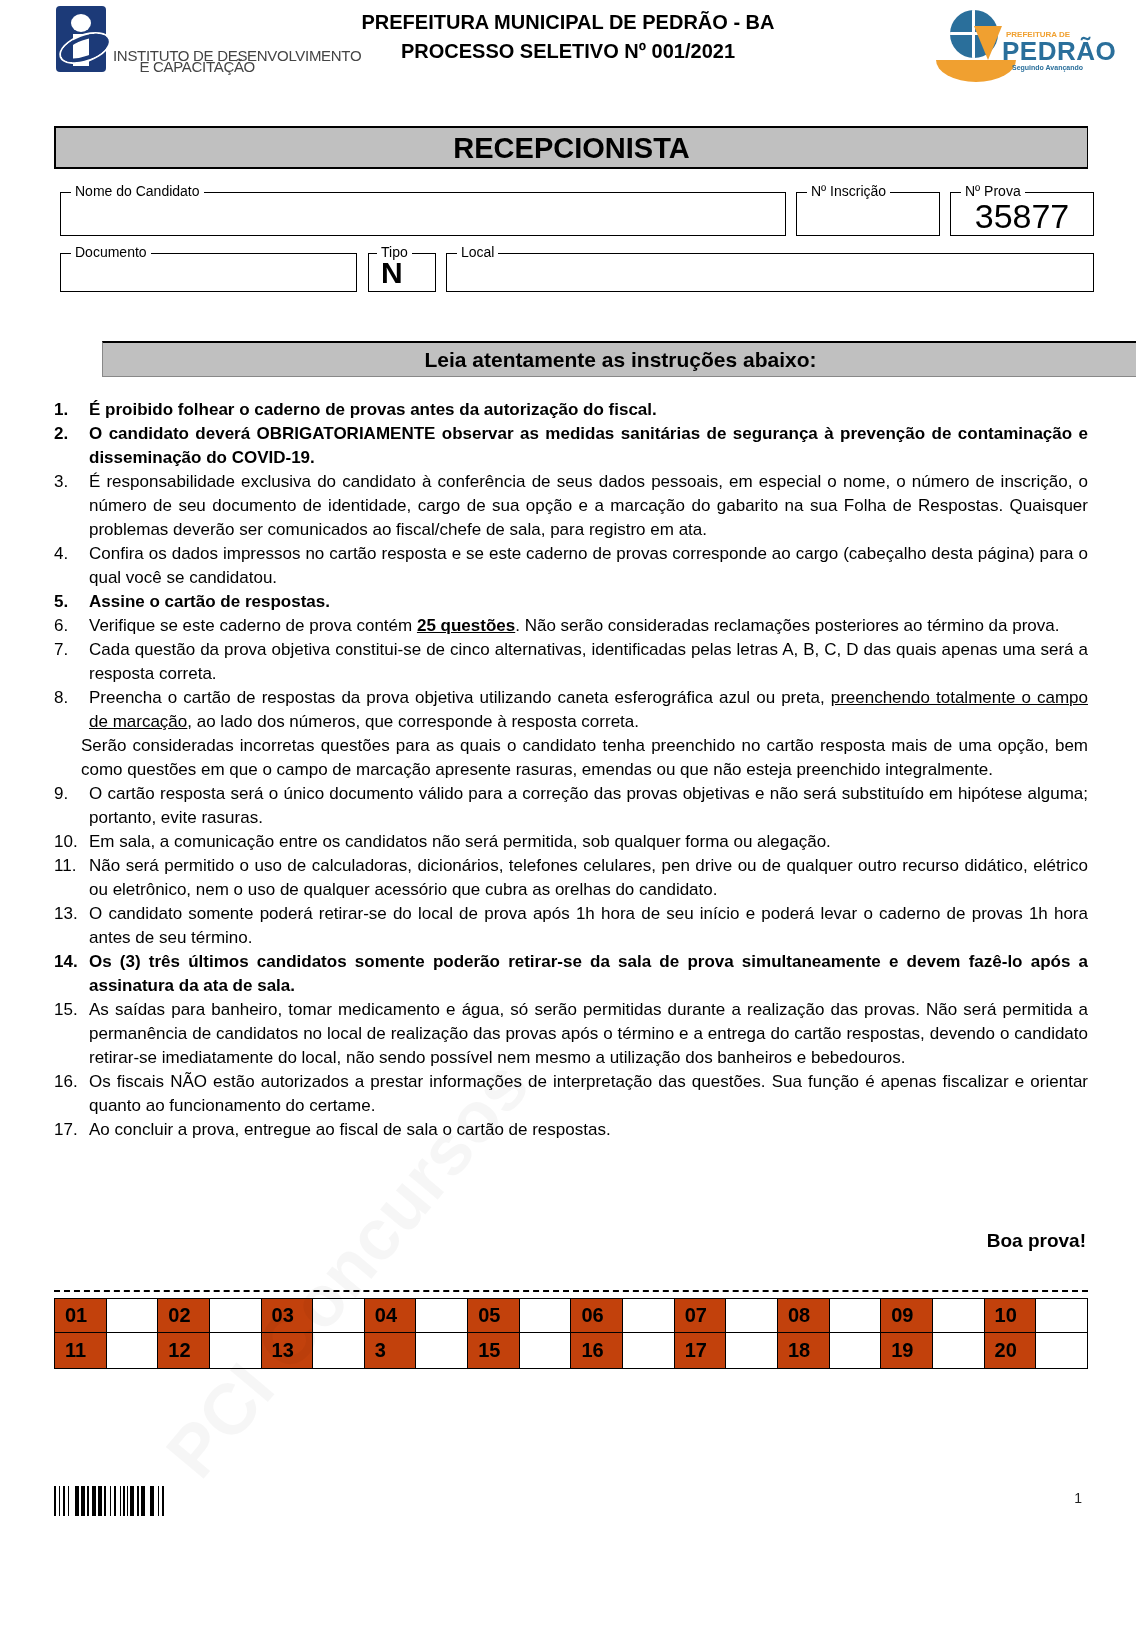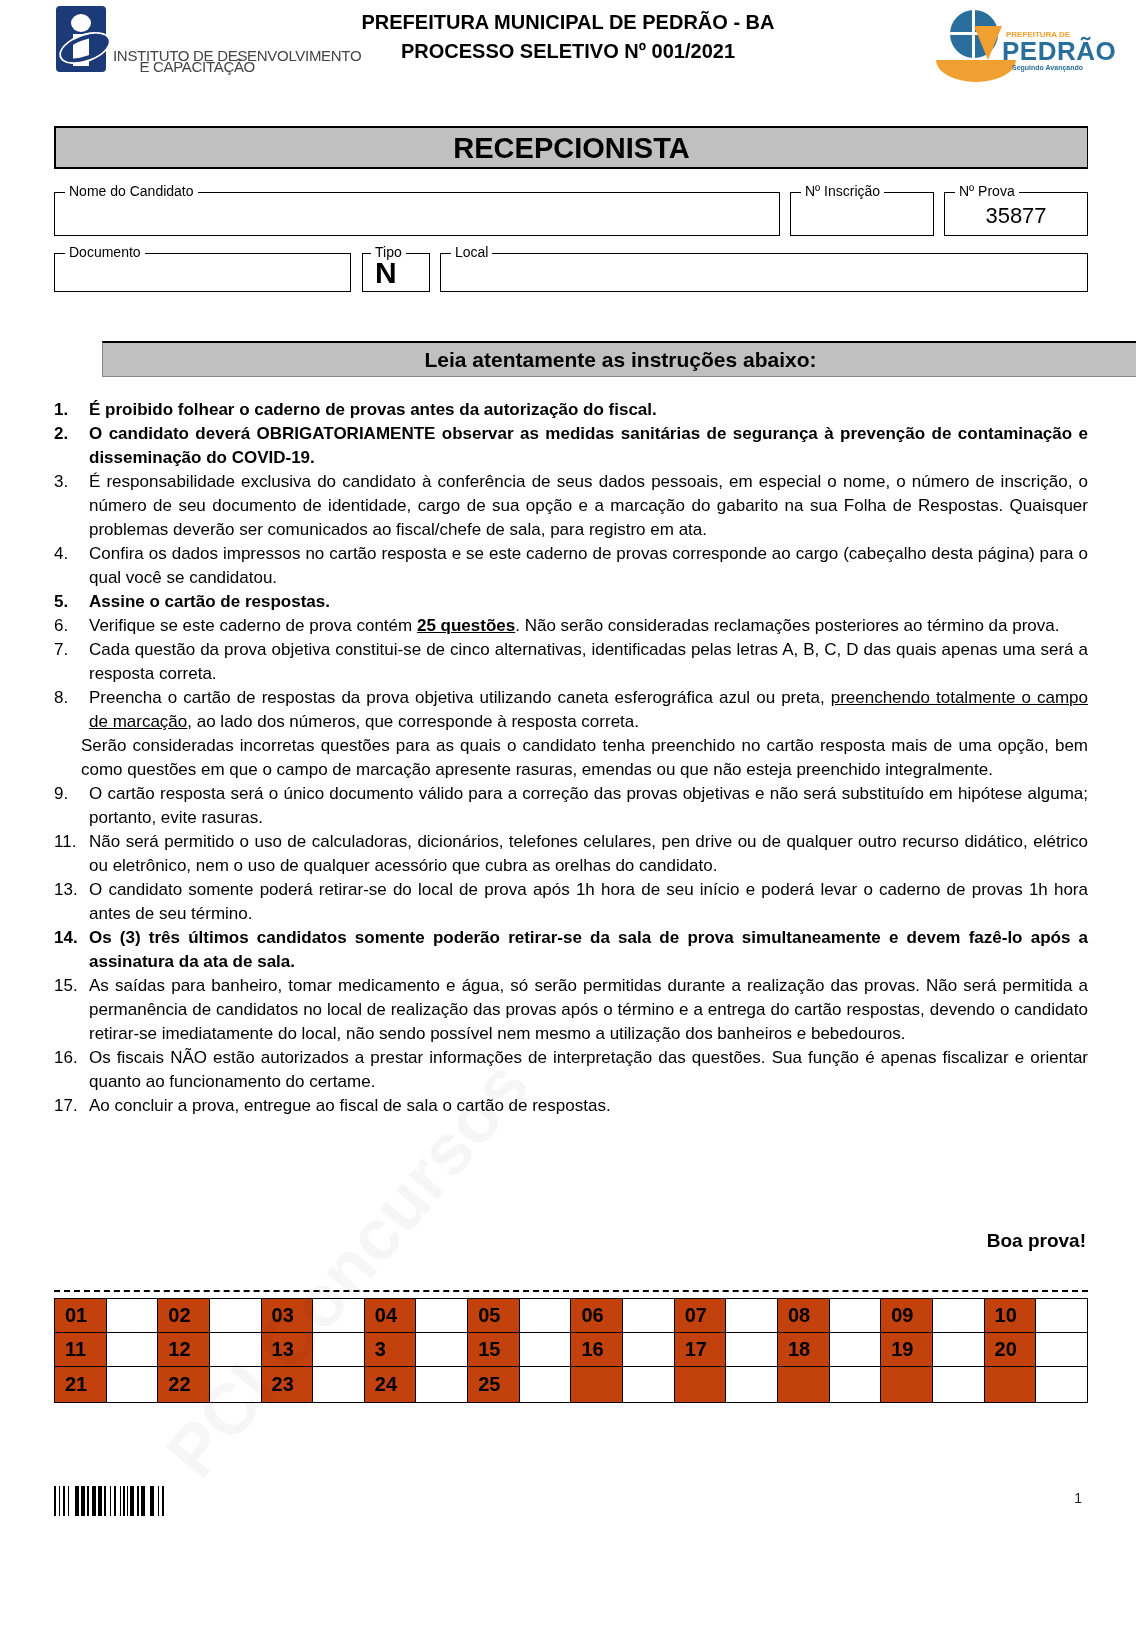--- a/index.html
+++ b/index.html
@@ -27,28 +27,28 @@
   .pedrao-small { position: absolute; left: 70px; top: 24px; font-size: 8px; font-weight: bold; color: #f0a030; }
   .pedrao-big { position: absolute; left: 66px; top: 30px; font-size: 26px; font-weight: bold; color: #2a6f9b; letter-spacing: 0.5px; }
   .pedrao-tag { position: absolute; left: 76px; top: 58px; font-size: 7px; color: #2a6f9b; font-weight: bold; }
 
   
   .bar { position: absolute; left: 54px; width: 1034px; background: #c0c0c0; border: 2px solid #000; border-right: 1px solid #000; box-sizing: border-box; text-align: center; font-weight: bold; }
   .bar.cargo { top: 126px; height: 43px; font-size: 29px; line-height: 40px; }
   .bar.instr { top: 341px; height: 36px; font-size: 21px; line-height: 34px; border-left: 1px solid #888; border-right: none; width: 1036px; border-top: 2px solid #000; border-bottom: 1px solid #888; margin-left: 48px;}
 
   
-  .field { position: absolute; border: 1px solid #000; border-top: none; box-sizing: border-box; }
+  .field { position: absolute; border: 1px solid #000; border-top: none; box-sizing: border-box; margin-left: 6px; }
   .field::before { content: ""; position: absolute; left: -1px; right: -1px; top: 0; border-top: 1px solid #000; }
   .field .lbl { position: absolute; left: 10px; top: -10px; background: #fff; padding: 0 4px; font-size: 14px; line-height: 18px; }
   .field .val { position: absolute; left: 0; right: 0; }
   .f-nome { left: 54px; top: 192px; width: 726px; height: 44px; }
   .f-insc { left: 790px; top: 192px; width: 144px; height: 44px; }
   .f-prova { left: 944px; top: 192px; width: 144px; height: 44px; }
-  .f-prova .val { top: 4px; font-size: 22px; text-align: center; line-height: 40px; }
+  .f-prova .val { top: 4px; font-size: 34px; text-align: center; line-height: 40px; }
   .f-doc { left: 54px; top: 253px; width: 297px; height: 39px; }
   .f-tipo { left: 362px; top: 253px; width: 68px; height: 39px; }
   .f-tipo .val { left: 12px; top: 2px; font-size: 30px; font-weight: bold; line-height: 36px; }
   .f-local { left: 440px; top: 253px; width: 648px; height: 39px; }
   .f-tipo .lbl { left: 8px; }
 
   
   .instructions { position: absolute; left: 54px; top: 398px; width: 1034px; font-size: 17px; line-height: 24px; margin: 0; padding: 0; list-style: none; }
   .instructions li { position: relative; padding-left: 35px; text-align: justify; }
   .instructions li .num { position: absolute; left: 0; top: 0; }
@@ -134,20 +134,21 @@
 <ol class="instructions">
   <li class="bold"><span class="num">1.</span><span>É proibido folhear o caderno de provas antes da autorização do fiscal.</span></li>
   <li class="bold"><span class="num">2.</span><span>O candidato deverá OBRIGATORIAMENTE observar as medidas sanitárias de segurança à prevenção de contaminação e disseminação do COVID-19.</span></li>
   <li><span class="num">3.</span><span>É responsabilidade exclusiva do candidato à conferência de seus dados pessoais, em especial o nome, o número de inscrição, o número de seu documento de identidade, cargo de sua opção e a marcação do gabarito na sua Folha de Respostas. Quaisquer problemas deverão ser comunicados ao fiscal/chefe de sala, para registro em ata.</span></li>
   <li><span class="num">4.</span><span>Confira os dados impressos no cartão resposta e se este caderno de provas corresponde ao cargo (cabeçalho desta página) para o qual você se candidatou.</span></li>
   <li class="bold"><span class="num">5.</span><span>Assine o cartão de respostas.</span></li>
   <li><span class="num">6.</span><span>Verifique se este caderno de prova contém </span><span class="bu">25 questões</span><span>. Não serão consideradas reclamações posteriores ao término da prova.</span></li>
   <li><span class="num">7.</span><span>Cada questão da prova objetiva constitui-se de cinco alternativas, identificadas pelas letras A, B, C, D das quais apenas uma será a resposta correta.</span></li>
   <li><span class="num">8.</span><span>Preencha o cartão de respostas da prova objetiva utilizando caneta esferográfica azul ou preta, </span><span class="u">preenchendo totalmente o campo de marcação</span><span>, ao lado dos números, que corresponde à resposta correta.</span><span class="note">Serão consideradas incorretas questões para as quais o candidato tenha preenchido no cartão resposta mais de uma opção, bem como questões em que o campo de marcação apresente rasuras, emendas ou que não esteja preenchido integralmente.</span></li>
   <li><span class="num">9.</span><span>O cartão resposta será o único documento válido para a correção das provas objetivas e não será substituído em hipótese alguma; portanto, evite rasuras.</span></li>
+  <li><span class="num">10.</span><span>Em sala, a comunicação entre os candidatos não será permitida, sob qualquer forma ou alegação.</span></li>
   <li><span class="num">11.</span><span>Não será permitido o uso de calculadoras, dicionários, telefones celulares, pen drive ou de qualquer outro recurso didático, elétrico ou eletrônico, nem o uso de qualquer acessório que cubra as orelhas do candidato.</span></li>
   <li><span class="num">13.</span><span>O candidato somente poderá retirar-se do local de prova após 1h hora de seu início e poderá levar o caderno de provas 1h hora antes de seu término.</span></li>
   <li class="bold"><span class="num">14.</span><span>Os (3) três últimos candidatos somente poderão retirar-se da sala de prova simultaneamente e devem fazê-lo após a assinatura da ata de sala.</span></li>
   <li><span class="num">15.</span><span>As saídas para banheiro, tomar medicamento e água, só serão permitidas durante a realização das provas. Não será permitida a permanência de candidatos no local de realização das provas após o término e a entrega do cartão respostas, devendo o candidato retirar-se imediatamente do local, não sendo possível nem mesmo a utilização dos banheiros e bebedouros.</span></li>
   <li><span class="num">16.</span><span>Os fiscais NÃO estão autorizados a prestar informações de interpretação das questões. Sua função é apenas fiscalizar e orientar quanto ao funcionamento do certame.</span></li>
   <li><span class="num">17.</span><span>Ao concluir a prova, entregue ao fiscal de sala o cartão de respostas.</span></li>
 </ol>
 
 <div class="boa">Boa prova!</div>
 
@@ -192,42 +193,20 @@
         <td class="a"></td>
         <td class="n">17</td>
         <td class="a"></td>
         <td class="n">18</td>
         <td class="a"></td>
         <td class="n">19</td>
         <td class="a"></td>
         <td class="n">20</td>
         <td class="a"></td>
       </tr>
-      <tr>
-        <td class="n">21</td>
-        <td class="a"></td>
-        <td class="n">22</td>
-        <td class="a"></td>
-        <td class="n">23</td>
-        <td class="a"></td>
-        <td class="n">24</td>
-        <td class="a"></td>
-        <td class="n">25</td>
-        <td class="a"></td>
-        <td class="n"></td>
-        <td class="a"></td>
-        <td class="n"></td>
-        <td class="a"></td>
-        <td class="n"></td>
-        <td class="a"></td>
-        <td class="n"></td>
-        <td class="a"></td>
-        <td class="n"></td>
-        <td class="a"></td>
-      </tr>
     </tbody>
 </table>
 
 <div class="watermark">PCI Concursos</div>
 
 <div class="barcode" id="barcode">
     <span style="width: 2px;"></span>
     <span style="width: 3px; background: rgb(255, 255, 255);"></span>
     <span style="width: 1px;"></span>
     <span style="width: 3px; background: rgb(255, 255, 255);"></span>

